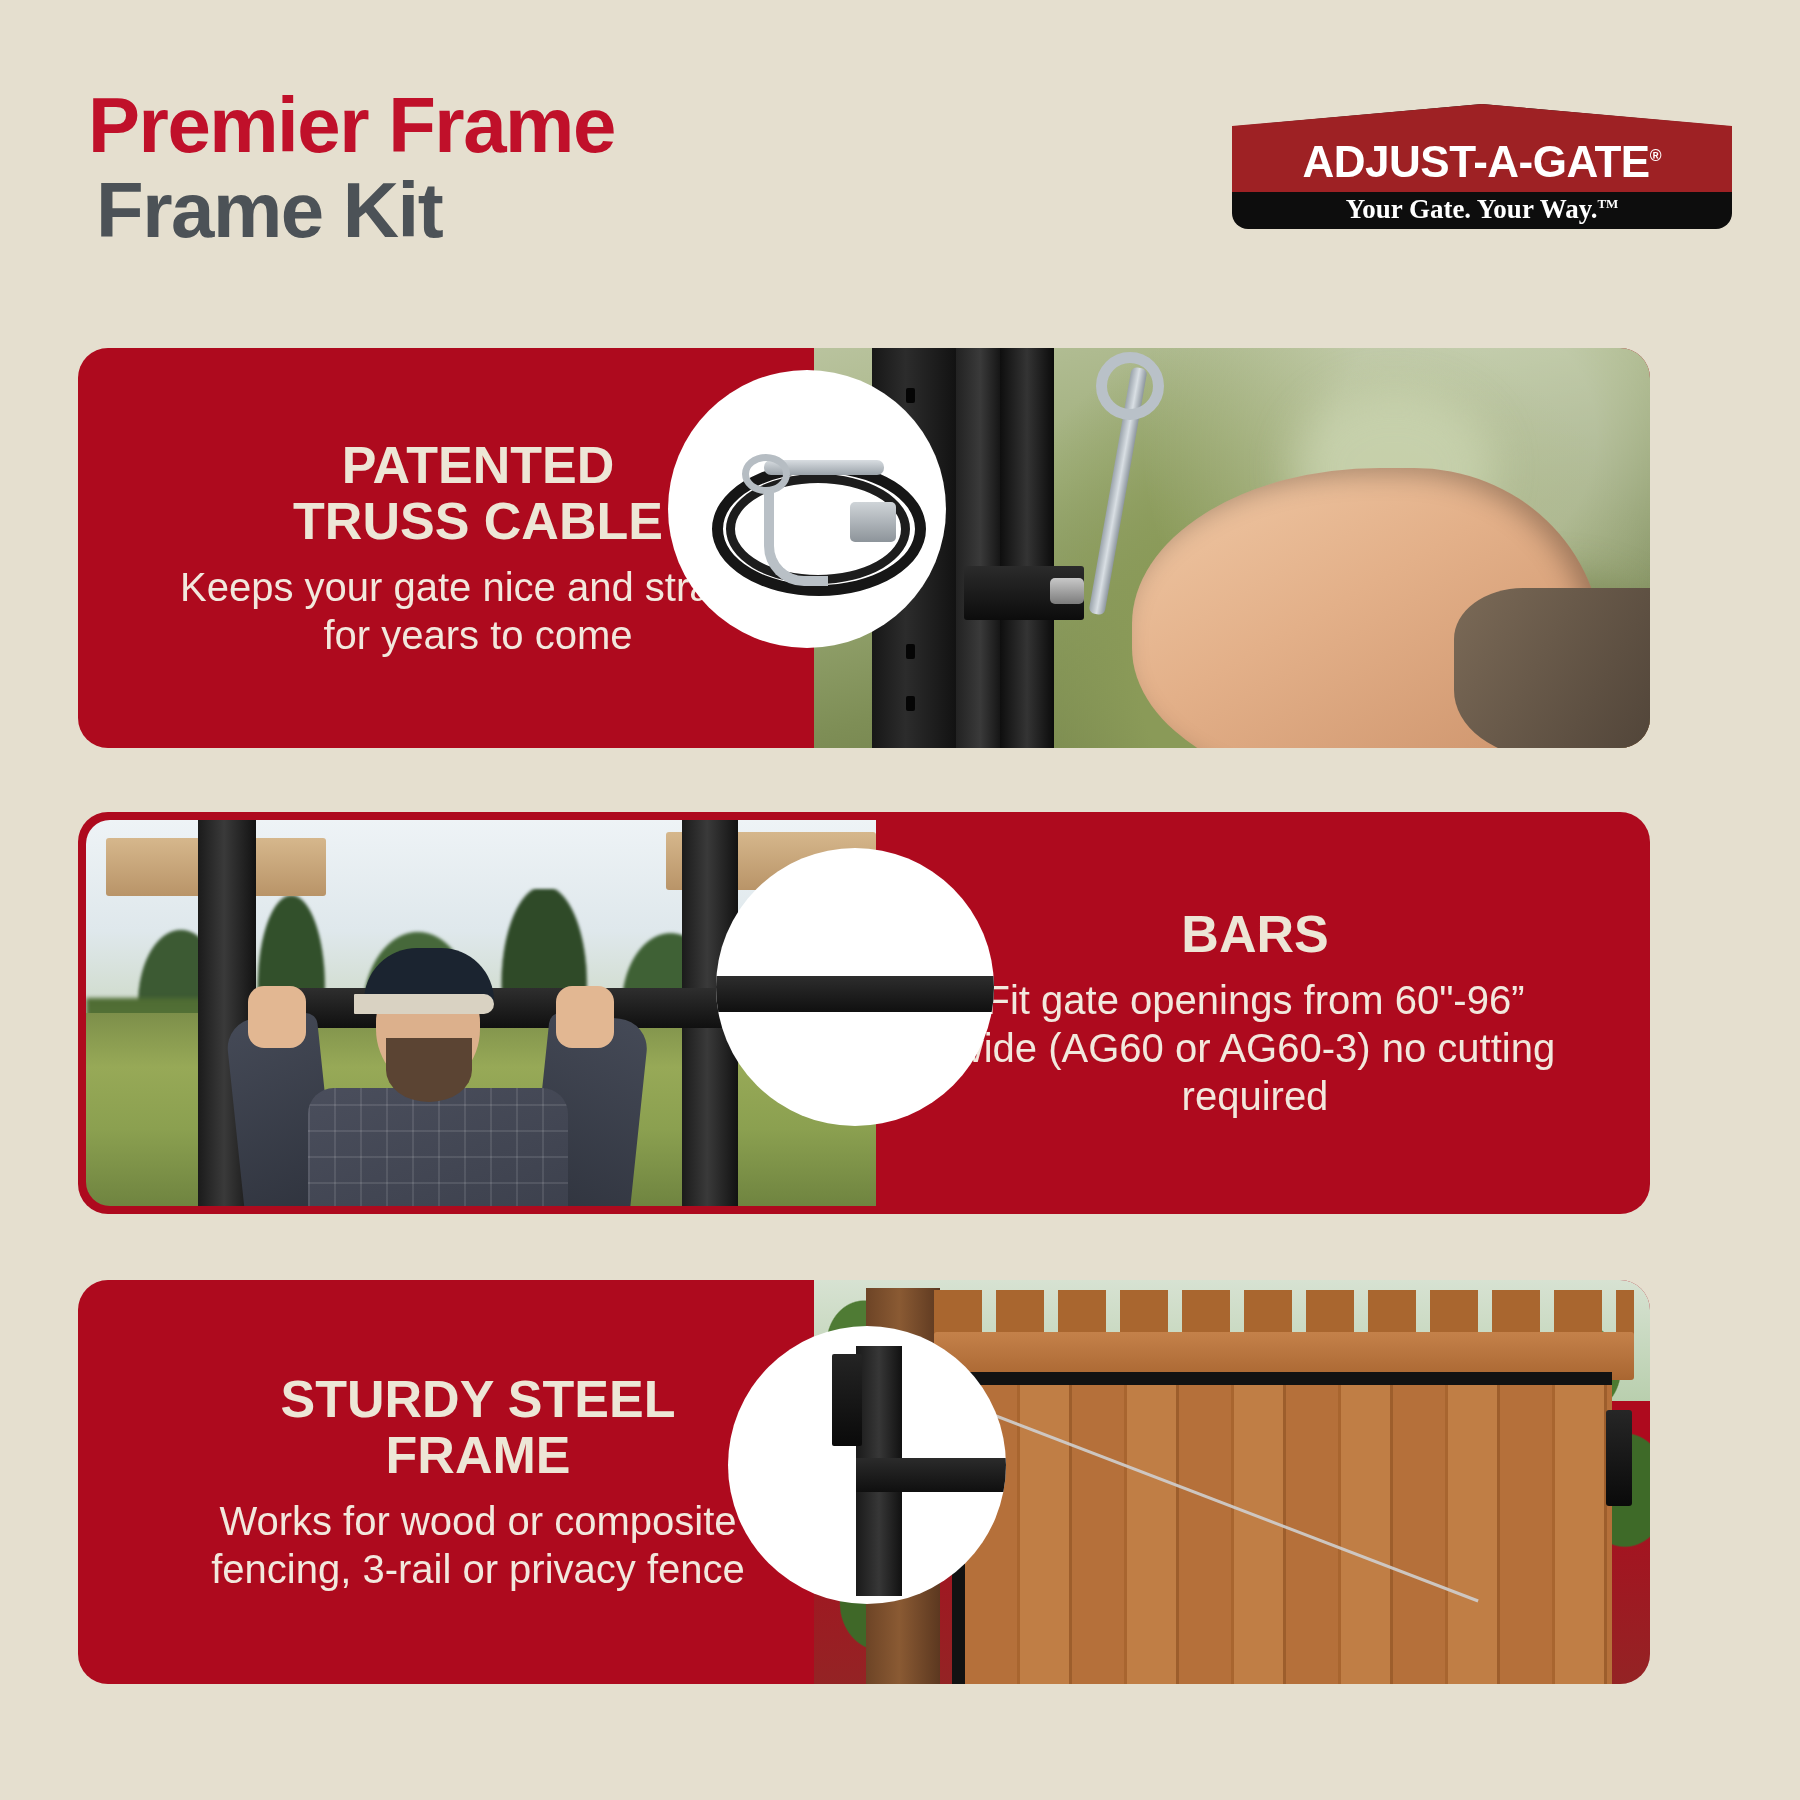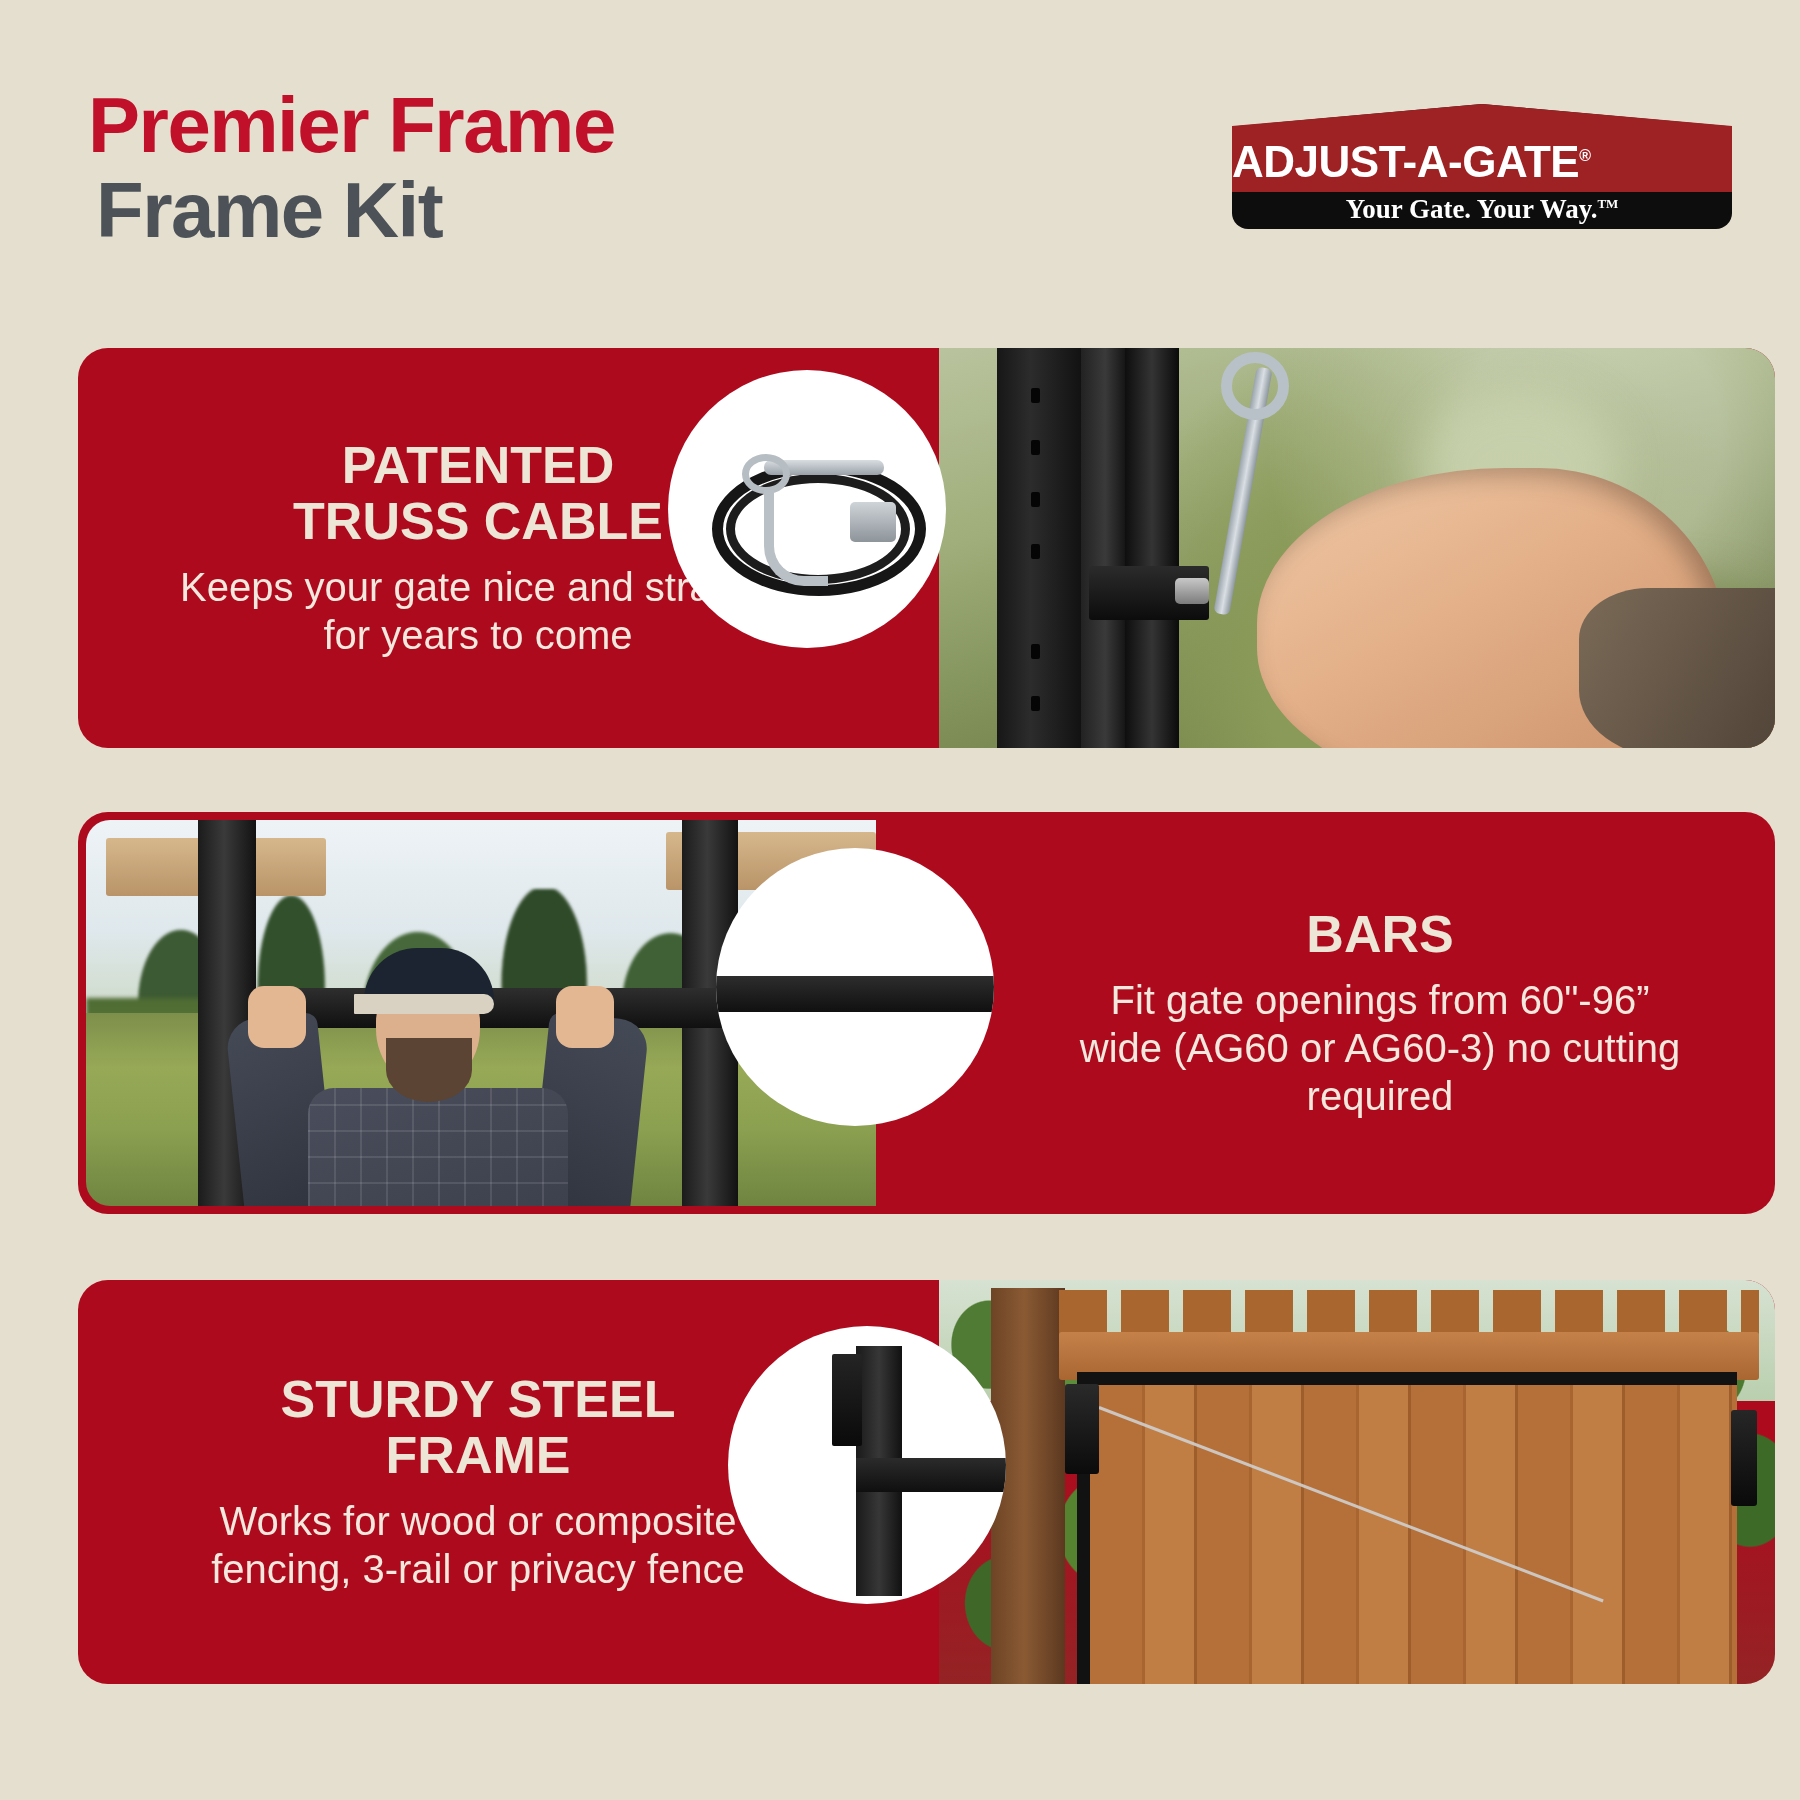--- a/index.html
+++ b/index.html
@@ -68,21 +68,21 @@
     background: #9e2124;
     border-radius: 16px 16px 0 0;
     -webkit-clip-path: polygon(0% 25%, 50% 0%, 100% 25%, 100% 100%, 0% 100%);
     clip-path: polygon(0% 25%, 50% 0%, 100% 25%, 100% 100%, 0% 100%);
   }
   .logo-word {
     position: absolute;
     left: 0;
     top: 33px;
     width: 500px;
-    text-align: left;
+    text-align: center;
     color: #ffffff;
     font-size: 44px;
     font-weight: bold;
     letter-spacing: -0.5px;
     white-space: nowrap;
   }
   .logo-reg {
     font-size: 16px;
     vertical-align: super;
     letter-spacing: 0;
@@ -101,21 +101,21 @@
   }
   .logo-tm {
     font-size: 13px;
     vertical-align: super;
   }
 
   
   .panel {
     position: absolute;
     left: 78px;
-    width: 1697px;
+    width: 1572px;
     background: #ae0a1e;
     border-radius: 30px;
     overflow: hidden;
   }
   #panel-1 { top: 348px;  height: 400px; }
   #panel-2 { top: 812px;  height: 402px; }
   #panel-3 { top: 1280px; height: 404px; }
 
   .panel-text {
     position: absolute;

